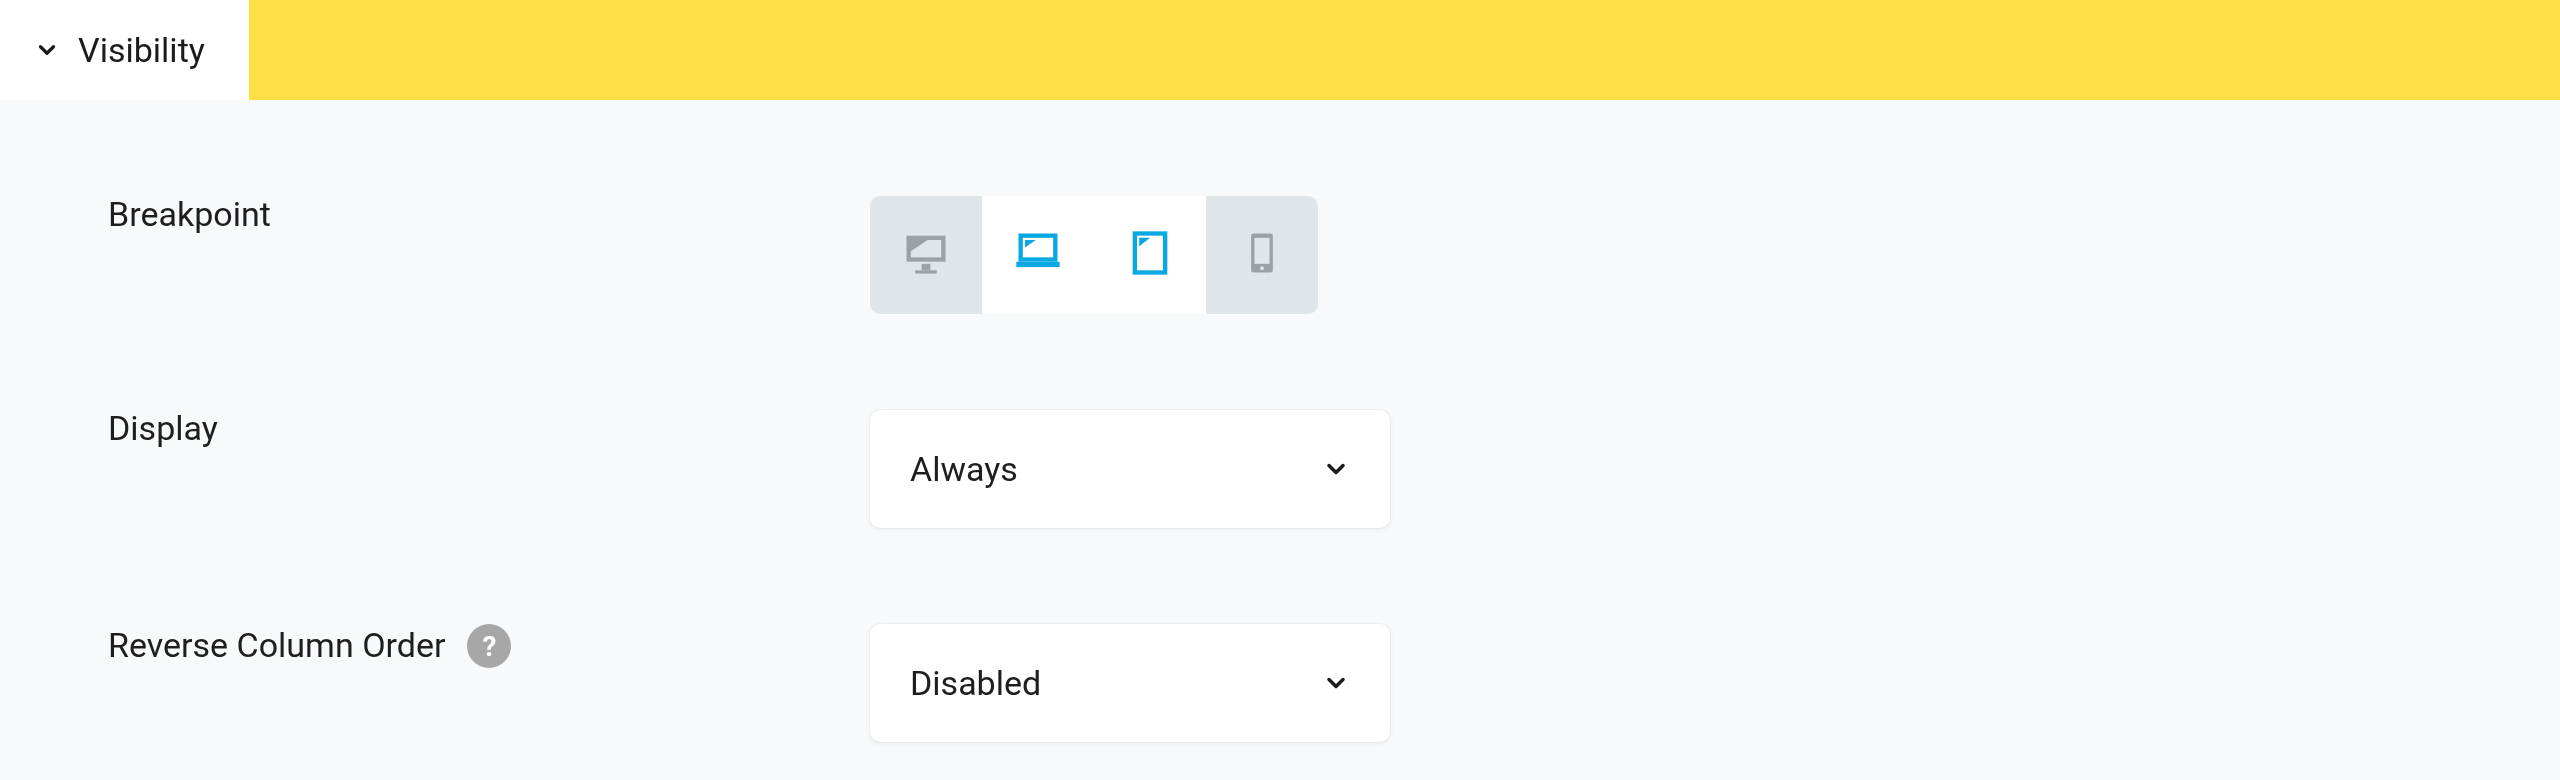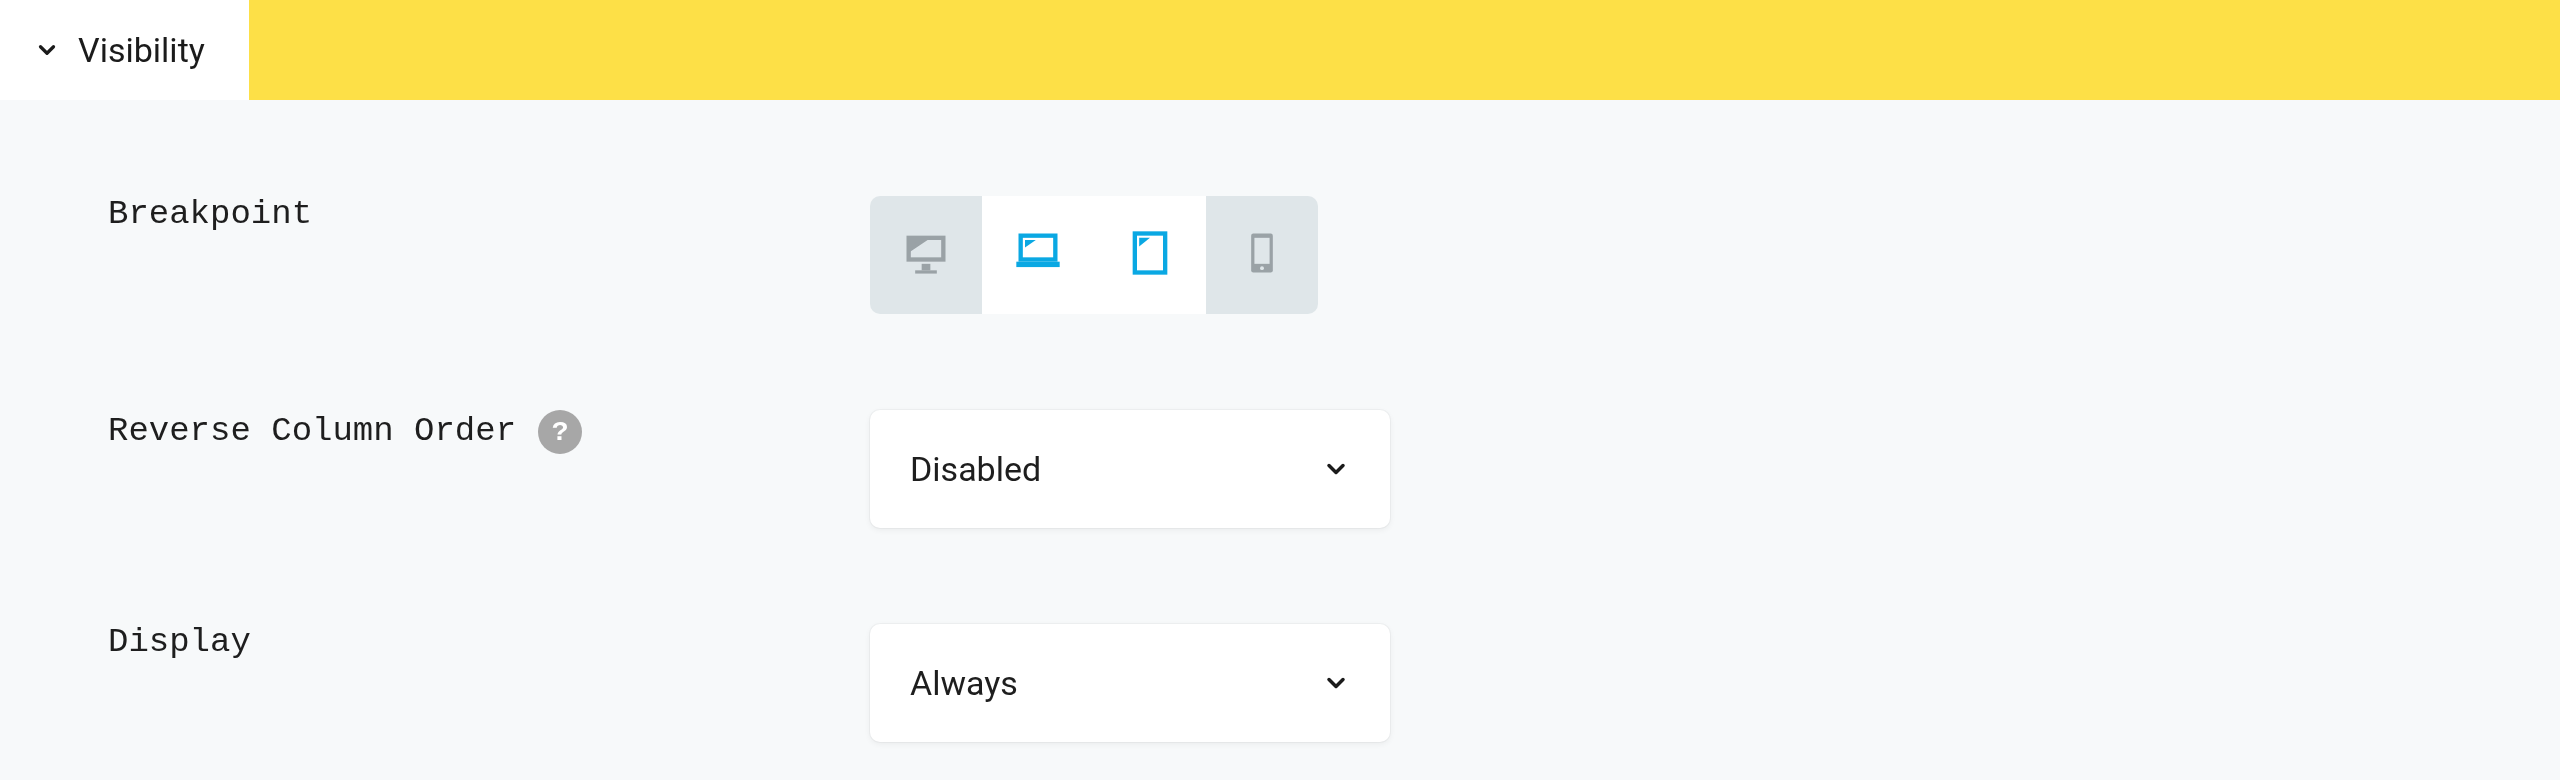--- a/index.html
+++ b/index.html
@@ -39,21 +39,20 @@
     display: flex;
     align-items: flex-start;
     margin-bottom: 96px;
   }
   .label-col {
     width: 870px;
     padding-left: 108px;
     display: flex;
     align-items: center;
     gap: 22px;
-    font-family: Liberation Mono, monospace;
   }
   .label-text {
     font-size: 34px;
     font-weight: 400;
     color: #1e1e1e;
     line-height: 1.1;
   }
   .help-badge {
     width: 44px;
     height: 44px;
@@ -174,40 +173,40 @@
             <circle cx="24" cy="38" r="1.8" fill="#dfe6e9"></circle>
           </svg>
         </span>
       </div>
 
     </div>
   </div>
 
   <div class="row">
     <div class="label-col">
+      <span class="label-text">Display</span>
+    </div>
+    <div class="select">
+      <span class="select-value">Always</span>
+      <span class="select-caret">
+        <svg viewBox="0 0 24 24" fill="none" stroke="#1b1b1b" stroke-width="3" stroke-linecap="round" stroke-linejoin="round">
+            <polyline points="6 9 12 15 18 9"></polyline>
+          </svg>
+      </span>
+    </div>
+  </div>
+
+  <div class="row">
+    <div class="label-col">
       <span class="label-text">Reverse Column Order</span>
       <span class="help-badge">?</span>
     </div>
     <div class="select">
       <span class="select-value">Disabled</span>
       <span class="select-caret">
         <svg viewBox="0 0 24 24" fill="none" stroke="#1b1b1b" stroke-width="3" stroke-linecap="round" stroke-linejoin="round">
             <polyline points="6 9 12 15 18 9"></polyline>
           </svg>
       </span>
     </div>
   </div>
 
-  <div class="row">
-    <div class="label-col">
-      <span class="label-text">Display</span>
-    </div>
-    <div class="select">
-      <span class="select-value">Always</span>
-      <span class="select-caret">
-        <svg viewBox="0 0 24 24" fill="none" stroke="#1b1b1b" stroke-width="3" stroke-linecap="round" stroke-linejoin="round">
-            <polyline points="6 9 12 15 18 9"></polyline>
-          </svg>
-      </span>
-    </div>
-  </div>
-
 </div>
 
 </body></html>

